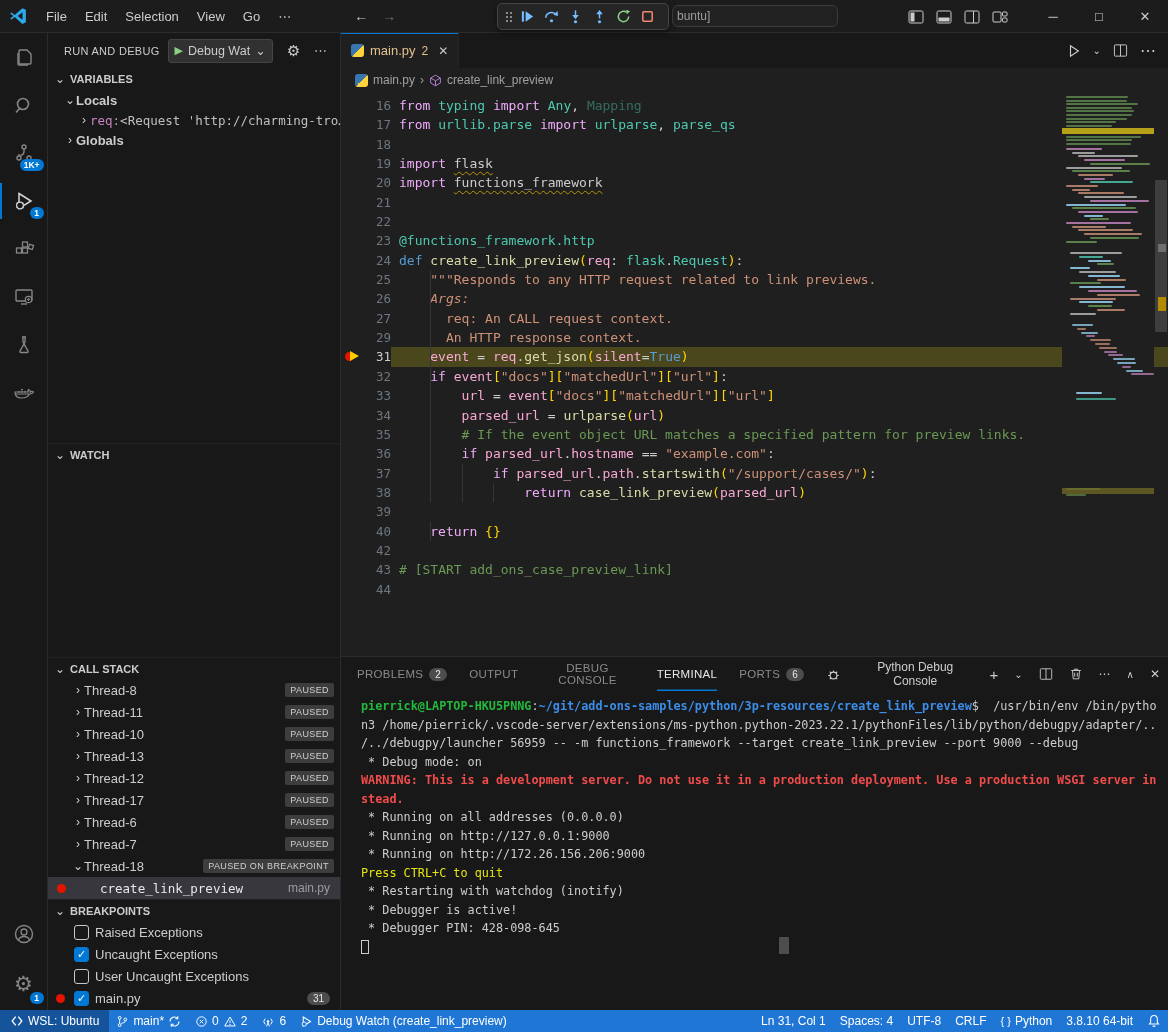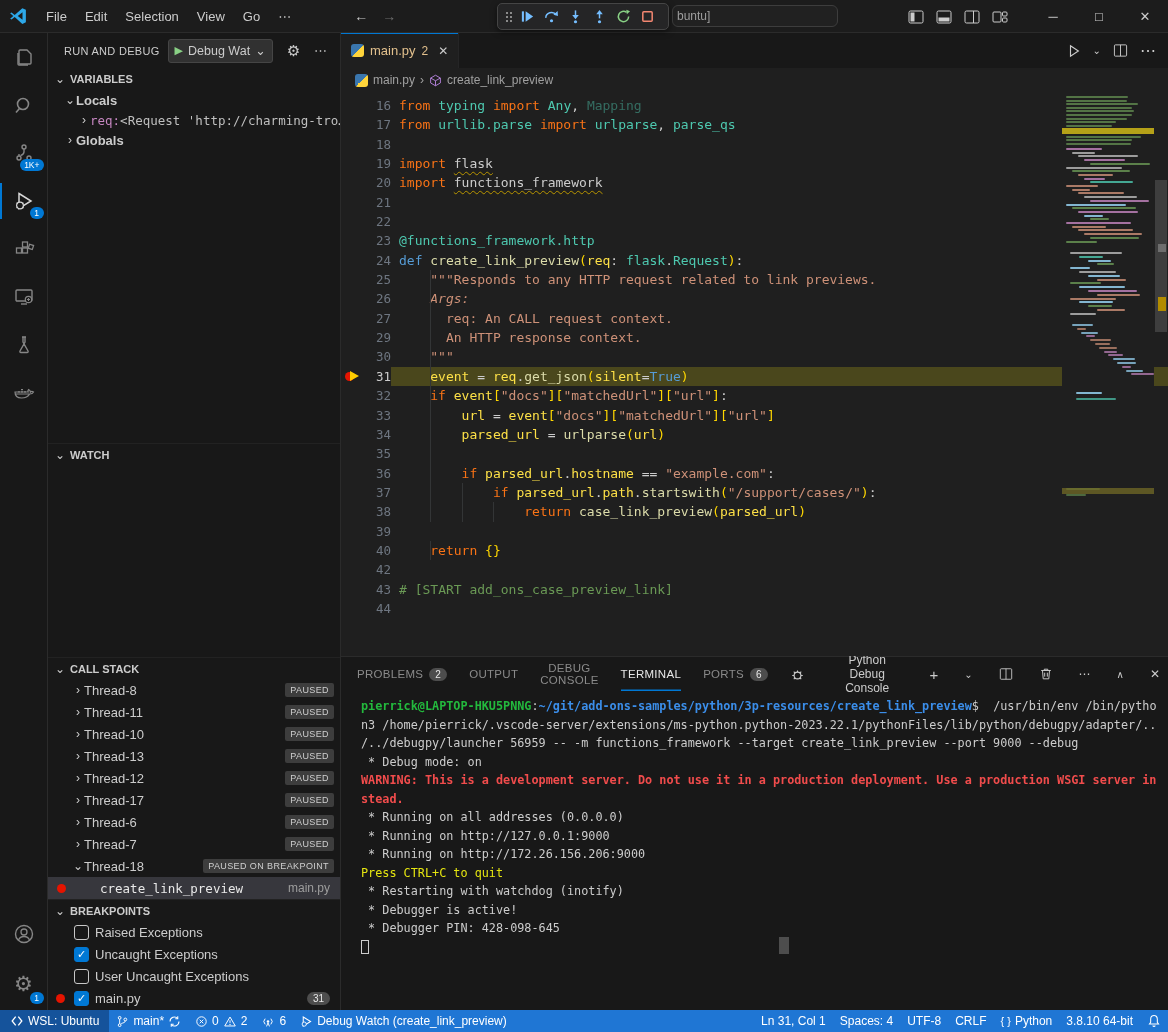--- a/index.html
+++ b/index.html
@@ -32,21 +32,21 @@
   .content { flex:1; display:flex; min-height:0; }
 
   
   .activitybar { width:48px; background:#181818; border-right:1px solid #2b2b2b; display:flex;
     flex-direction:column; align-items:center; }
   .abicon { position:relative; width:48px; height:48px; display:flex; align-items:center;
     justify-content:center; color:#868686; }
   .abicon.active { color:#d7d7d7; }
   .abicon.active::before { content:""; position:absolute; left:0; top:6px; bottom:6px; width:2px; background:#0078d4; }
   .abbadge { position:absolute; right:4px; bottom:6px; background:#0078d4; color:#fff; font-size:8.5px;
-    border-radius:9px; padding:1px 4px; min-width:14px; text-align:center; font-weight:normal; }
+    border-radius:9px; padding:1px 4px; min-width:14px; text-align:center; font-weight:bold; }
   .abspacer { flex:1; }
   .gearglyph { font-size:21px; }
 
   
   .sidebar { width:293px; background:#181818; border-right:1px solid #2b2b2b; display:flex;
     flex-direction:column; font-size:13px; overflow:hidden; }
   .side-head { height:35px; display:flex; align-items:center; padding:0 8px 0 16px; flex:0 0 35px; }
   .side-title { font-size:11px; color:#cccccc; letter-spacing:.3px; }
   .runcfg { margin-left:8px; height:24px; background:#313131; border:1px solid #454545; border-radius:3px;
     display:flex; align-items:center; padding:0 6px; gap:5px; font-size:12.5px; }
@@ -100,40 +100,40 @@
   .licon { flex:0 0 20px; position:relative; }
   .lnum { flex:0 0 30px; text-align:right; color:#6e7681; font-size:12.5px; }
   .ltext { flex:1; position:relative; padding-left:8px; }
   .guide { position:absolute; top:0; bottom:0; width:1px; background:#333536; }
   .cur .ltext { background:#4a471c; }
   .cur .lnum { color:#cccccc; }
   .bpArrowDot { position:absolute; left:4px; top:4px; width:16px; height:12px; }
   .bpArrowDot .d { position:absolute; left:0; top:1px; width:9px; height:9px; background:#e51400; border-radius:50%; }
   .bpArrowDot .a { position:absolute; left:5px; top:0; width:0; height:0; border:5.5px solid transparent;
     border-left:9px solid #ffcc00; }
-  .tok-kw{color:#f97316} .tok-def{color:#569cd6} .tok-fn{color:#dcdcaa} .tok-cls{color:#4ec9b0}
-  .tok-str{color:#ce9178} .tok-com{color:#6a9955} .tok-var{color:#fde047} .tok-pln{color:#cccccc}
+  .tok-kw{color:#f0abfc} .tok-def{color:#569cd6} .tok-fn{color:#dcdcaa} .tok-cls{color:#4ec9b0}
+  .tok-str{color:#ce9178} .tok-com{color:#6a9955} .tok-var{color:#f9a8d4} .tok-pln{color:#cccccc}
   .tok-brk{color:#ffd700} .tok-dim{color:#4ec9b0;opacity:.45}
   .tok-wvy{color:#cccccc;text-decoration:underline wavy #b89500 1px;text-underline-offset:3px;}
 
   .minimap { position:absolute; top:0; right:14px; width:92px; bottom:0; background:#1f1f1f; overflow:hidden; }
   .mmline { position:absolute; height:2px; border-radius:1px; }
   .mmband { position:absolute; left:0; right:0; height:6px; }
   .vscroll { position:absolute; top:0; right:0; width:14px; bottom:0; }
   .vthumb { position:absolute; left:1px; right:1px; top:88px; height:152px; background:rgba(121,121,121,.35); }
   .sbmark { position:absolute; right:2px; width:8px; }
 
   
   .panel { flex:0 0 354px; background:#181818; border-top:1px solid #2b2b2b; display:flex; flex-direction:column; }
   .paneltabs { height:34px; display:flex; align-items:center; padding:0 8px 0 16px; flex:0 0 34px;text-align:center; }
   .ptab { display:flex; align-items:center; gap:6px; margin-right:22px; font-size:11.5px; color:#8a8a8a;
     height:34px; letter-spacing:.3px; }
   .ptab.active { color:#e7e7e7; box-shadow:inset 0 -1.5px 0 #0078d4; }
   .pbadge { background:#4d4d4d; color:#e8e8e8; font-size:10px; border-radius:9px; padding:1px 6px; }
-  .panelacts { margin-left:auto; display:flex; align-items:center; gap:26px; color:#cccccc; font-size:12px; }
+  .panelacts { margin-left:auto; display:flex; align-items:center; gap:16px; color:#cccccc; font-size:12px; }
   .panelacts .lbl { font-size:12px; color:#cccccc; }
   .terminal { flex:1; padding:6px 0 0 20px; font-family:"DejaVu Sans Mono", monospace; font-size:11.8px;
     position:relative; overflow:hidden; }
   .tline { height:18.5px; line-height:18.5px; white-space:pre; }
   .t-user{color:#23b93d;font-weight:bold} .t-path{color:#3b8eea;font-weight:bold} .t-pln{color:#cccccc}
   .t-red{color:#f14c4c;font-weight:bold} .t-yel{color:#e5e510}
   .tcursor { display:inline-block; width:8px; height:14px; border:1px solid #cccccc; vertical-align:middle; }
   .tscroll { position:absolute; left:438px; top:246px; width:10px; height:17px; background:#4d4d4d; }
 
   
@@ -477,26 +477,25 @@
             <div class="code-line"><span class="licon"></span><span class="lnum">19</span><span class="ltext" style="padding-left: calc(0ch + 8px);"><span class="tok-kw">import</span><span class="tok-pln"> </span><span class="tok-wvy">flask</span></span></div>
             <div class="code-line"><span class="licon"></span><span class="lnum">20</span><span class="ltext" style="padding-left: calc(0ch + 8px);"><span class="tok-kw">import</span><span class="tok-pln"> </span><span class="tok-wvy">functions_framework</span></span></div>
             <div class="code-line"><span class="licon"></span><span class="lnum">21</span><span class="ltext" style="padding-left: calc(0ch + 8px);"></span></div>
             <div class="code-line"><span class="licon"></span><span class="lnum">22</span><span class="ltext" style="padding-left: calc(0ch + 8px);"></span></div>
             <div class="code-line"><span class="licon"></span><span class="lnum">23</span><span class="ltext" style="padding-left: calc(0ch + 8px);"><span class="tok-cls">@functions_framework.http</span></span></div>
             <div class="code-line"><span class="licon"></span><span class="lnum">24</span><span class="ltext" style="padding-left: calc(0ch + 8px);"><span class="tok-def">def</span><span class="tok-pln"> </span><span class="tok-fn">create_link_preview</span><span class="tok-brk">(</span><span class="tok-var">req</span><span class="tok-pln">: </span><span class="tok-cls">flask</span><span class="tok-pln">.</span><span class="tok-cls">Request</span><span class="tok-brk">)</span><span class="tok-pln">:</span></span></div>
             <div class="code-line"><span class="licon"></span><span class="lnum">25</span><span class="ltext" style="padding-left: calc(4ch + 8px);"><span class="guide" style="left: calc(4ch + 8px);"></span><span class="tok-str">"""Responds to any HTTP request related to link previews.</span></span></div>
             <div class="code-line"><span class="licon"></span><span class="lnum">26</span><span class="ltext" style="padding-left: calc(4ch + 8px); font-style: italic;"><span class="guide" style="left: calc(4ch + 8px);"></span><span class="tok-str">Args:</span></span></div>
             <div class="code-line"><span class="licon"></span><span class="lnum">27</span><span class="ltext" style="padding-left: calc(4ch + 8px);"><span class="guide" style="left: calc(4ch + 8px);"></span><span class="tok-str">  req: An CALL request context.</span></span></div>
             <div class="code-line"><span class="licon"></span><span class="lnum">29</span><span class="ltext" style="padding-left: calc(4ch + 8px);"><span class="guide" style="left: calc(4ch + 8px);"></span><span class="tok-str">  An HTTP response context.</span></span></div>
-            <div class="code-line"><span class="licon"></span><span class="lnum">30</span><span class="ltext" style="padding-left: calc(4ch + 8px);"><span class="guide" style="left: calc(4ch + 8px);"></span><span class="tok-str">"""</span></span></div>
             <div class="code-line cur"><span class="licon"><span class="bpArrowDot"><span class="d"></span><span class="a"></span></span></span><span class="lnum">31</span><span class="ltext" style="padding-left: calc(4ch + 8px);"><span class="guide" style="left: calc(4ch + 8px);"></span><span class="tok-var">event</span><span class="tok-pln"> = </span><span class="tok-var">req</span><span class="tok-pln">.</span><span class="tok-fn">get_json</span><span class="tok-brk">(</span><span class="tok-var">silent</span><span class="tok-pln">=</span><span class="tok-def">True</span><span class="tok-brk">)</span></span></div>
             <div class="code-line"><span class="licon"></span><span class="lnum">32</span><span class="ltext" style="padding-left: calc(4ch + 8px);"><span class="guide" style="left: calc(4ch + 8px);"></span><span class="tok-kw">if</span><span class="tok-pln"> </span><span class="tok-var">event</span><span class="tok-brk">[</span><span class="tok-str">"docs"</span><span class="tok-brk">][</span><span class="tok-str">"matchedUrl"</span><span class="tok-brk">][</span><span class="tok-str">"url"</span><span class="tok-brk">]</span><span class="tok-pln">:</span></span></div>
             <div class="code-line"><span class="licon"></span><span class="lnum">33</span><span class="ltext" style="padding-left: calc(8ch + 8px);"><span class="guide" style="left: calc(4ch + 8px);"></span><span class="tok-var">url</span><span class="tok-pln"> = </span><span class="tok-var">event</span><span class="tok-brk">[</span><span class="tok-str">"docs"</span><span class="tok-brk">][</span><span class="tok-str">"matchedUrl"</span><span class="tok-brk">][</span><span class="tok-str">"url"</span><span class="tok-brk">]</span></span></div>
             <div class="code-line"><span class="licon"></span><span class="lnum">34</span><span class="ltext" style="padding-left: calc(8ch + 8px);"><span class="guide" style="left: calc(4ch + 8px);"></span><span class="tok-var">parsed_url</span><span class="tok-pln"> = </span><span class="tok-fn">urlparse</span><span class="tok-brk">(</span><span class="tok-var">url</span><span class="tok-brk">)</span></span></div>
-            <div class="code-line"><span class="licon"></span><span class="lnum">35</span><span class="ltext" style="padding-left: calc(8ch + 8px);"><span class="guide" style="left: calc(4ch + 8px);"></span></span></div>
+            <div class="code-line"><span class="licon"></span><span class="lnum">35</span><span class="ltext" style="padding-left: calc(8ch + 8px);"><span class="guide" style="left: calc(4ch + 8px);"></span><span class="tok-com"># If the event object URL matches a specified pattern for preview links.</span></span></div>
             <div class="code-line"><span class="licon"></span><span class="lnum">36</span><span class="ltext" style="padding-left: calc(8ch + 8px);"><span class="guide" style="left: calc(4ch + 8px);"></span><span class="tok-kw">if</span><span class="tok-pln"> </span><span class="tok-var">parsed_url</span><span class="tok-pln">.</span><span class="tok-var">hostname</span><span class="tok-pln"> == </span><span class="tok-str">"example.com"</span><span class="tok-pln">:</span></span></div>
             <div class="code-line"><span class="licon"></span><span class="lnum">37</span><span class="ltext" style="padding-left: calc(12ch + 8px);"><span class="guide" style="left: calc(4ch + 8px);"></span><span class="guide" style="left: calc(8ch + 8px);"></span><span class="tok-kw">if</span><span class="tok-pln"> </span><span class="tok-var">parsed_url</span><span class="tok-pln">.</span><span class="tok-var">path</span><span class="tok-pln">.</span><span class="tok-fn">startswith</span><span class="tok-brk">(</span><span class="tok-str">"/support/cases/"</span><span class="tok-brk">)</span><span class="tok-pln">:</span></span></div>
             <div class="code-line"><span class="licon"></span><span class="lnum">38</span><span class="ltext" style="padding-left: calc(16ch + 8px);"><span class="guide" style="left: calc(4ch + 8px);"></span><span class="guide" style="left: calc(8ch + 8px);"></span><span class="guide" style="left: calc(12ch + 8px);"></span><span class="tok-kw">return</span><span class="tok-pln"> </span><span class="tok-fn">case_link_preview</span><span class="tok-brk">(</span><span class="tok-var">parsed_url</span><span class="tok-brk">)</span></span></div>
             <div class="code-line"><span class="licon"></span><span class="lnum">39</span><span class="ltext" style="padding-left: calc(0ch + 8px);"></span></div>
             <div class="code-line"><span class="licon"></span><span class="lnum">40</span><span class="ltext" style="padding-left: calc(4ch + 8px);"><span class="guide" style="left: calc(4ch + 8px);"></span><span class="tok-kw">return</span><span class="tok-pln"> </span><span class="tok-brk">{}</span></span></div>
             <div class="code-line"><span class="licon"></span><span class="lnum">42</span><span class="ltext" style="padding-left: calc(0ch + 8px);"></span></div>
             <div class="code-line"><span class="licon"></span><span class="lnum">43</span><span class="ltext" style="padding-left: calc(0ch + 8px);"><span class="tok-com"># [START add_ons_case_preview_link]</span></span></div>
             <div class="code-line"><span class="licon"></span><span class="lnum">44</span><span class="ltext" style="padding-left: calc(0ch + 8px);"></span></div>
           </div>
         <div class="minimap" id="minimap">

